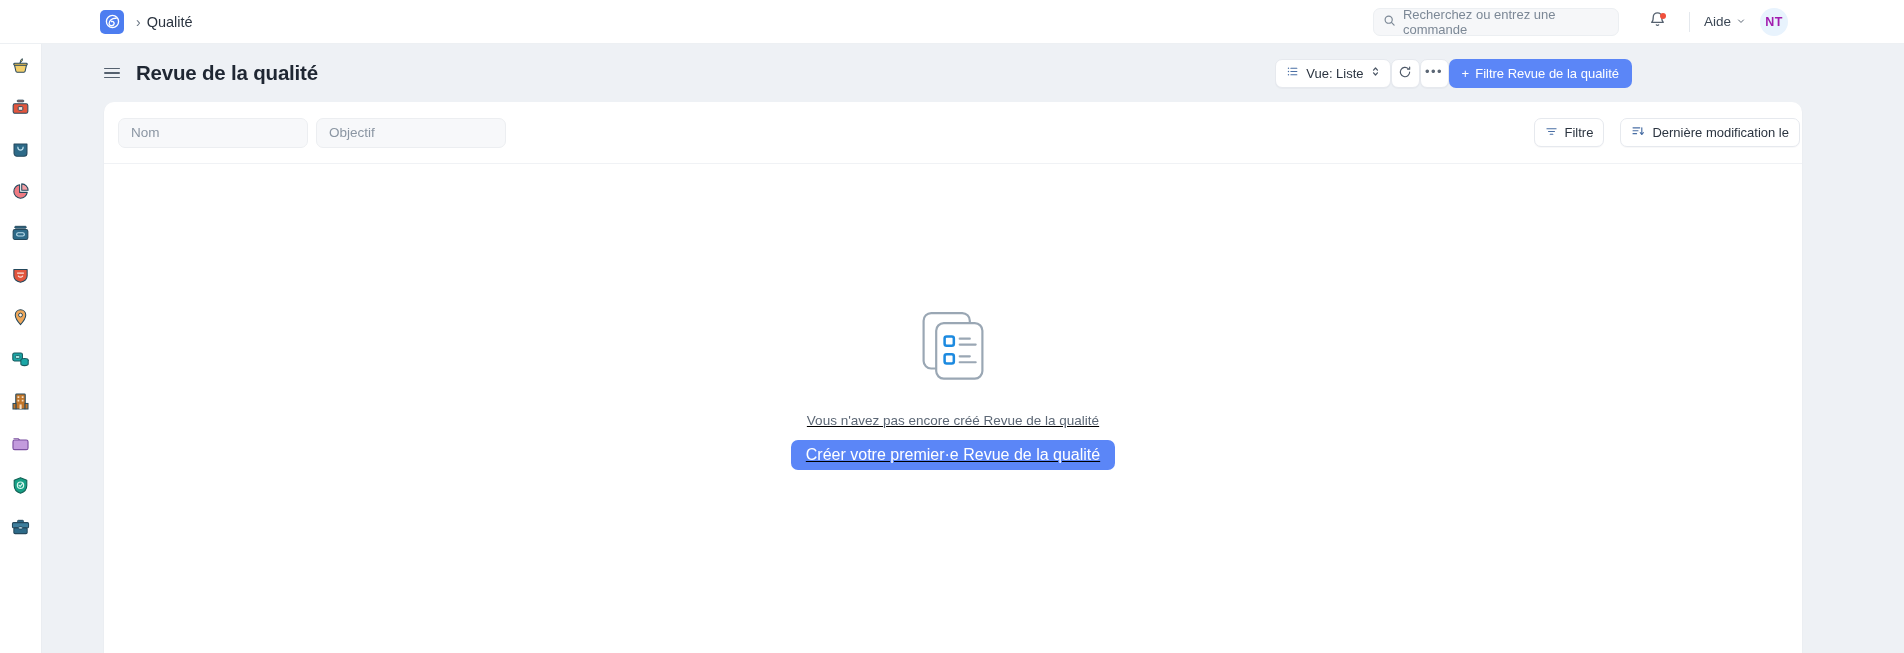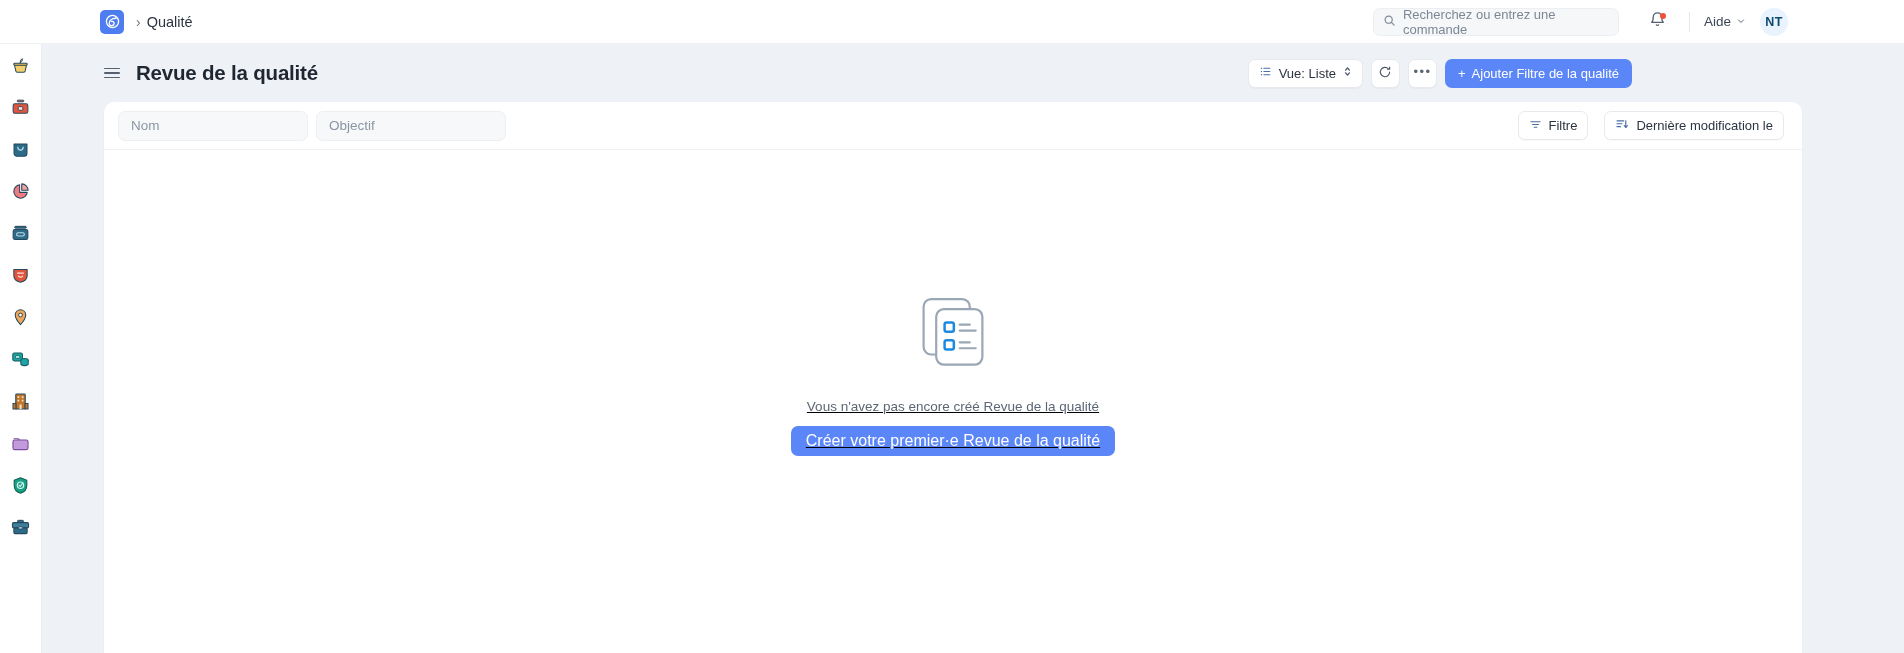--- a/index.html
+++ b/index.html
@@ -69,21 +69,21 @@
     width: 6px; height: 6px;
     border-radius: 50%;
     background: #f0503c;
   }
   .vdiv { width: 1px; height: 20px; background: #e4e8ed; margin: 0 14px; }
   .aide { display: flex; gap: 5px; color: #3b4755; font-size: 13.5px; }
   .avatar {
     width: 28px; height: 28px;
     border-radius: 50%;
     background: #e8f3fd;
-    color: #0c4a6e;
+    color: #a21caf;
     font-size: 12.5px;
     font-weight: 600;
     letter-spacing: .3px;
     display: flex; align-items: center; justify-content: center;
     margin-left: 14px;
   }
 
   
   .rail {
     position: absolute;
@@ -113,21 +113,21 @@
     height: 58px;
     display: flex;
     align-items: center;
     padding: 0 54px 0 62px;
   }
   .hamburger { display: flex; flex-direction: column; gap: 3px; width: 16px; margin-right: 16px; }
   .hamburger i { display: block; height: 1.6px; background: #55616f; border-radius: 2px; }
   .hamburger i:nth-child(2) { width: 100%; }
   .page-title { font-size: 20.5px; color: #1f2733; font-weight: 600; letter-spacing: -.2px; }
 
-  .header-actions { margin-left: auto; display: flex; align-items: flex-end; gap: 8px; }
+  .header-actions { margin-left: auto; display: flex; align-items: flex-end; gap: 0; }
   .btn {
     height: 29px;
     background: #ffffff;
     border: 1px solid #e6e9ee;
     border-radius: 7px;
     display: flex; align-items: center;
     padding: 0 10px;
     gap: 7px;
     font-size: 13px;
     color: #2b3440;
@@ -153,24 +153,24 @@
     top: 102px;
     left: 104px;
     width: 1698px;
     height: 551px;
     background: #ffffff;
     border-radius: 10px 10px 0 0;
     box-shadow: 0 1px 2px rgba(30,40,60,.05);
     overflow: hidden;
   }
   .filterbar {
-    height: 48px;
+    height: 62px;
     display: flex;
     align-items: center;
-    padding: 0 18px 0 14px;
+    padding: 0 2px 0 14px;
     border-bottom: 1px solid #f0f2f5;
   }
   .filter-input {
     height: 30px;
     width: 190px;
     background: #f7f8fa;
     border: 1px solid #eceef1;
     border-radius: 7px;
     display: flex; align-items: center;
     padding: 0 12px;
@@ -426,21 +426,21 @@
         </svg>
       </span>
     </div>
 
     <div class="btn icon-only">
       <span class="dots">•••</span>
     </div>
 
     <div class="btn-primary">
       <span>+</span>
-      <span>Ajouter Filtre de la qualité</span>
+      <span>Filtre Revue de la qualité</span>
     </div>
   </div>
 </div>
 
 <div class="card">
 
   <div class="filterbar">
 
     <div class="filter-input">
       <span>Nom</span>

